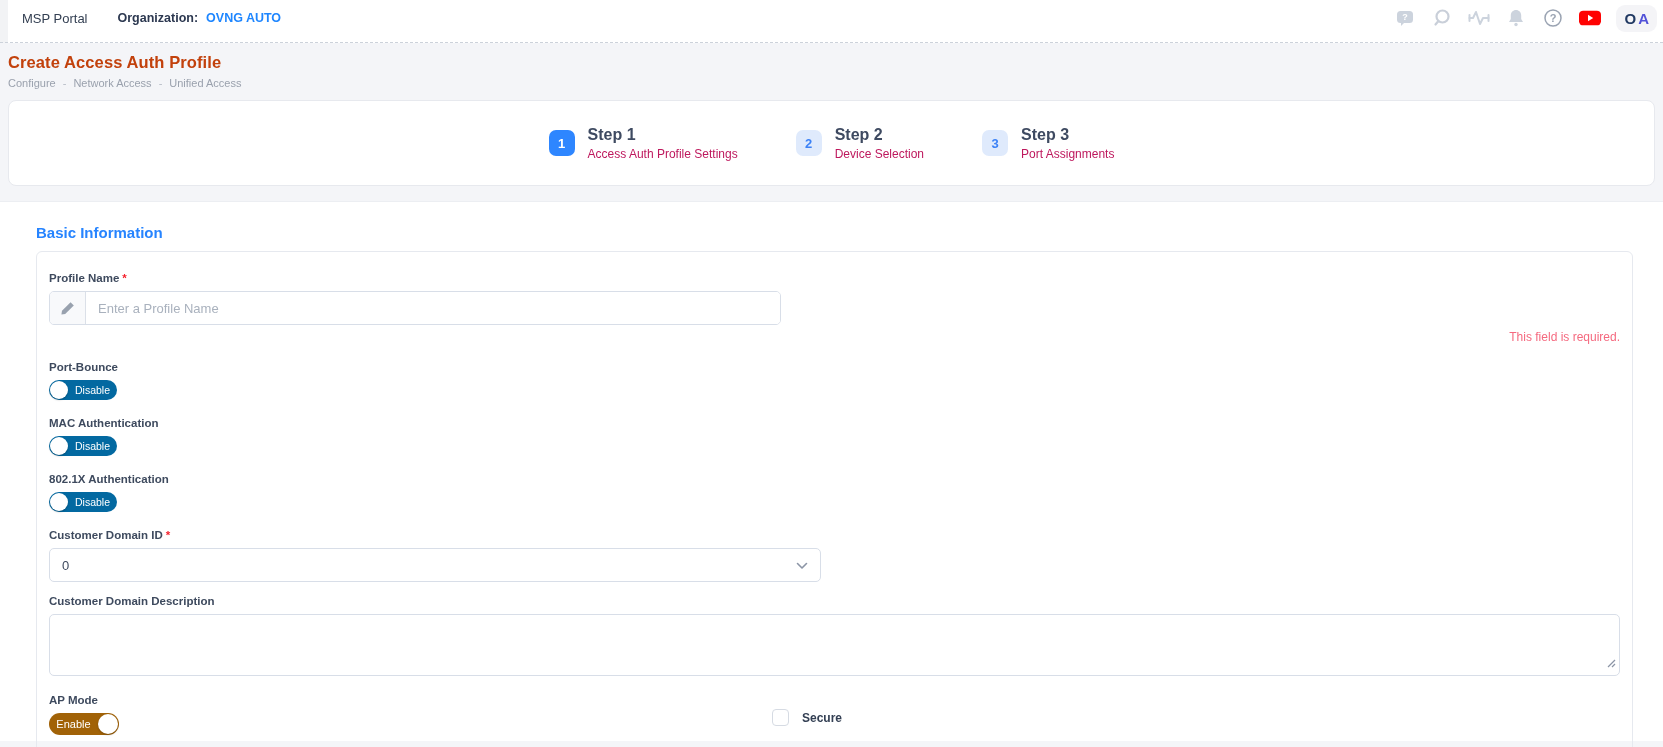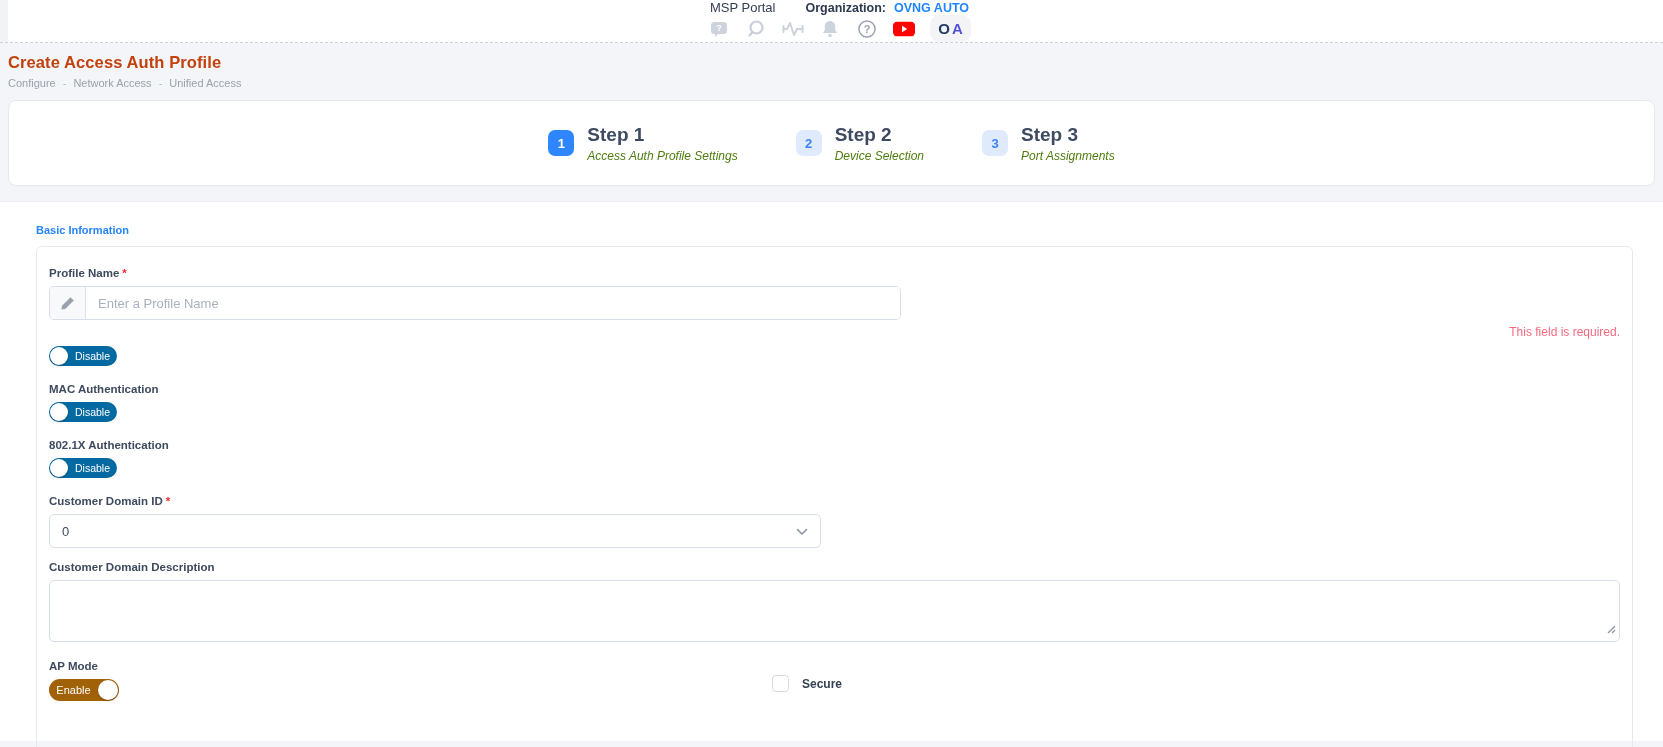--- a/index.html
+++ b/index.html
@@ -11,21 +11,20 @@
     position:relative;
   }
 
   
   .topbar{
     height:43px;
     background:linear-gradient(to right,#f2f3f5 0,#f2f3f5 8px,#ffffff 8px);
     border-bottom:1px dashed #ccd2da;
     display:flex; align-items:center; justify-content:space-between;
     padding:0 6px 6px 22px;
-    flex-direction:column;
   }
   .topbar-left{ display:flex; align-items:center; }
   .app-title{ font-size:13px; color:#333f52; margin-right:30px; cursor:pointer; }
   .org-label{ font-size:12.5px; font-weight:700; color:#2c3850; margin-right:8px;text-align:center; }
   .org-value{ font-size:12.5px; font-weight:700; color:#1e86ff; cursor:pointer; }
   .topbar-right{ display:flex; align-items:center; gap:15px; }
   .icon-btn{ display:inline-flex; align-items:center; justify-content:center; width:22px; height:22px; cursor:pointer; }
   .avatar{
     background:#f4f4f7; border-radius:9px; padding:5px 8px;
     display:flex; align-items:center; gap:2px; cursor:pointer;
@@ -52,45 +51,45 @@
     gap:58px;
   }
   .step{ display:flex; align-items:center; gap:13px; cursor:pointer; }
   .step-badge{
     width:26px; height:26px; border-radius:7px;
     display:flex; align-items:center; justify-content:center;
     font-size:13px; font-weight:700;
     background:#dfeafc; color:#3c82f6;
   }
   .step-badge.active{ background:#2e86ff; color:#fff; }
-  .step-title{ font-size:19px; font-weight:700; color:#3e4a61; }
-  .step-sub{ font-size:12px; color:#4d7c0f; margin-top:3px;font-style:italic; }
+  .step-title{ font-size:16px; font-weight:700; color:#3e4a61; }
+  .step-sub{ font-size:12px; color:#be185d; margin-top:3px; }
 
   
   .main-card{
     margin-top:15px;
     background:#fff;
     border-top:1px solid #eceef2;
     height:540px;
     padding:22px 30px 0 36px;
   }
-  .section-title{ font-size:11px; font-weight:700; color:#2684ff; margin-bottom:10px; }
+  .section-title{ font-size:15px; font-weight:700; color:#2684ff; margin-bottom:10px; }
   .form-box{
     border:1px solid #e6e9ef;
     border-radius:6px;
     padding:20px 12px 40px 12px;
     height:560px;
   }
 
   .field-label{ font-size:11.5px; font-weight:700; color:#3e4a5e; }
   .req{ color:#f5222d; margin-left:3px; }
 
   
   .input-group{
-    margin-top:7px; width:852px; height:34px;
+    margin-top:7px; width:732px; height:34px;
     border:1px solid #d8dee8; border-radius:5px;
     display:flex; overflow:hidden; background:#fff;
   }
   .input-prefix{
     width:36px; background:#f8f9fb; border-right:1px solid #dbe0e8;
     display:flex; align-items:center; justify-content:center;
   }
   .text-input{
     flex:1; border:none; outline:none; padding:0 12px;
     font-size:13px; font-family:"Liberation Sans",sans-serif; color:#3e4a5e;
@@ -250,20 +249,21 @@
       <span class="input-prefix">
         <svg width="15" height="15" viewBox="0 0 15 15" fill="#98a1ae">
             <path d="M10.6 1.2 L13.8 4.4 L5.2 13 L1.4 13.6 L2 9.8 Z"></path>
           </svg>
       </span>
       <input class="text-input" type="text" placeholder="Enter a Profile Name" style="">
     </div>
     <div class="error-text">This field is required.</div>
 
     
+    <div class="field-label gap17">Port-Bounce</div>
     <div class="toggle off">
       <span class="knob"></span>
       <span class="tlabel">Disable</span>
     </div>
 
     
     <div class="field-label gap14">MAC Authentication</div>
     <div class="toggle off">
       <span class="knob"></span>
       <span class="tlabel">Disable</span>

